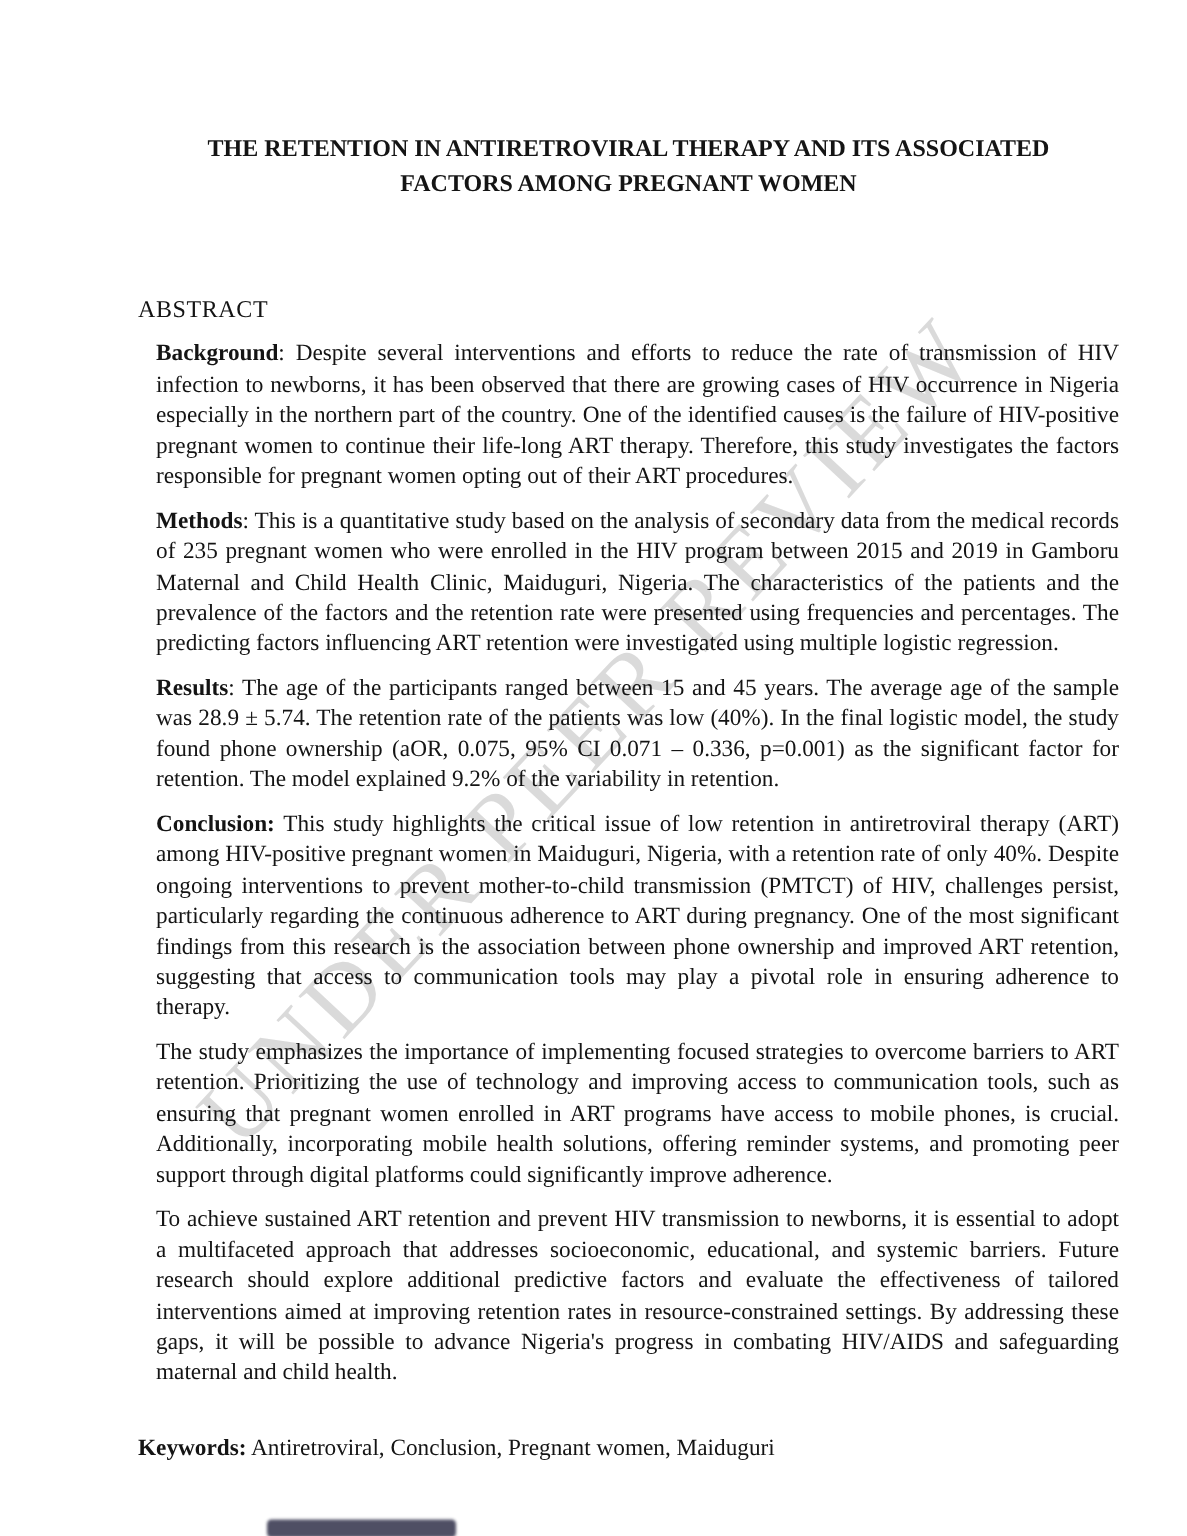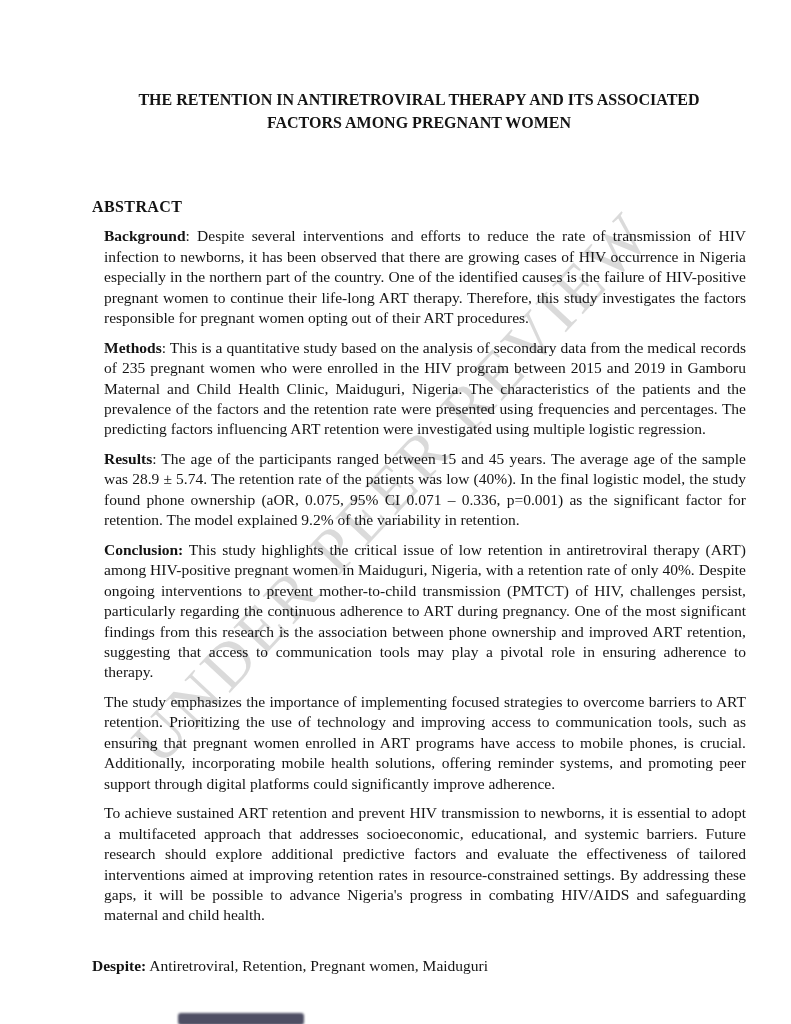--- a/index.html
+++ b/index.html
@@ -42,21 +42,21 @@
   .title {
     font-size: 16px;
     font-weight: bold;
     text-align: center;
     line-height: 1.45;
     margin: 0 auto 64px auto;
     max-width: 582px;
   }
   .abstract-heading {
     font-size: 16px;
-    font-weight: bold;
+    font-weight: normal;
     letter-spacing: 0.4px;
     margin: 0 0 10px 0;
   }
   .para {
     font-size: 15.5px;
     line-height: 1.32;
     text-align: justify;
     margin: 0 0 9px 12px;
   }
   .para strong { font-weight: bold; }
@@ -97,19 +97,19 @@
     <p class="para"><strong>Methods</strong><span>: This is a quantitative study based on the analysis of secondary data from the medical records of 235 pregnant women who were enrolled in the HIV program between 2015 and 2019 in Gamboru Maternal and Child Health Clinic, Maiduguri, Nigeria. The characteristics of the patients and the prevalence of the factors and the retention rate were presented using frequencies and percentages. The predicting factors influencing ART retention were investigated using multiple logistic regression.</span></p>
 
     <p class="para"><strong>Results</strong><span>: The age of the participants ranged between 15 and 45 years. The average age of the sample was 28.9 ± 5.74. The retention rate of the patients was low (40%). In the final logistic model, the study found phone ownership (aOR, 0.075, 95% CI 0.071 – 0.336, p=0.001) as the significant factor for retention. The model explained 9.2% of the variability in retention.</span></p>
 
     <p class="para"><strong>Conclusion:</strong><span> This study highlights the critical issue of low retention in antiretroviral therapy (ART) among HIV-positive pregnant women in Maiduguri, Nigeria, with a retention rate of only 40%. Despite ongoing interventions to prevent mother-to-child transmission (PMTCT) of HIV, challenges persist, particularly regarding the continuous adherence to ART during pregnancy. One of the most significant findings from this research is the association between phone ownership and improved ART retention, suggesting that access to communication tools may play a pivotal role in ensuring adherence to therapy.</span></p>
 
     <p class="para">The study emphasizes the importance of implementing focused strategies to overcome barriers to ART retention. Prioritizing the use of technology and improving access to communication tools, such as ensuring that pregnant women enrolled in ART programs have access to mobile phones, is crucial. Additionally, incorporating mobile health solutions, offering reminder systems, and promoting peer support through digital platforms could significantly improve adherence.</p>
 
     <p class="para">To achieve sustained ART retention and prevent HIV transmission to newborns, it is essential to adopt a multifaceted approach that addresses socioeconomic, educational, and systemic barriers. Future research should explore additional predictive factors and evaluate the effectiveness of tailored interventions aimed at improving retention rates in resource-constrained settings. By addressing these gaps, it will be possible to advance Nigeria's progress in combating HIV/AIDS and safeguarding maternal and child health.</p>
 
-    <p class="keywords"><strong>Despite:</strong><span> Antiretroviral, Retention, Pregnant women, Maiduguri</span></p>
+    <p class="keywords"><strong>Keywords:</strong><span> Antiretroviral, Conclusion, Pregnant women, Maiduguri</span></p>
 
   </div>
 
   <div class="bottom-artifact"></div>
 
 </div>
 
 </body></html>

